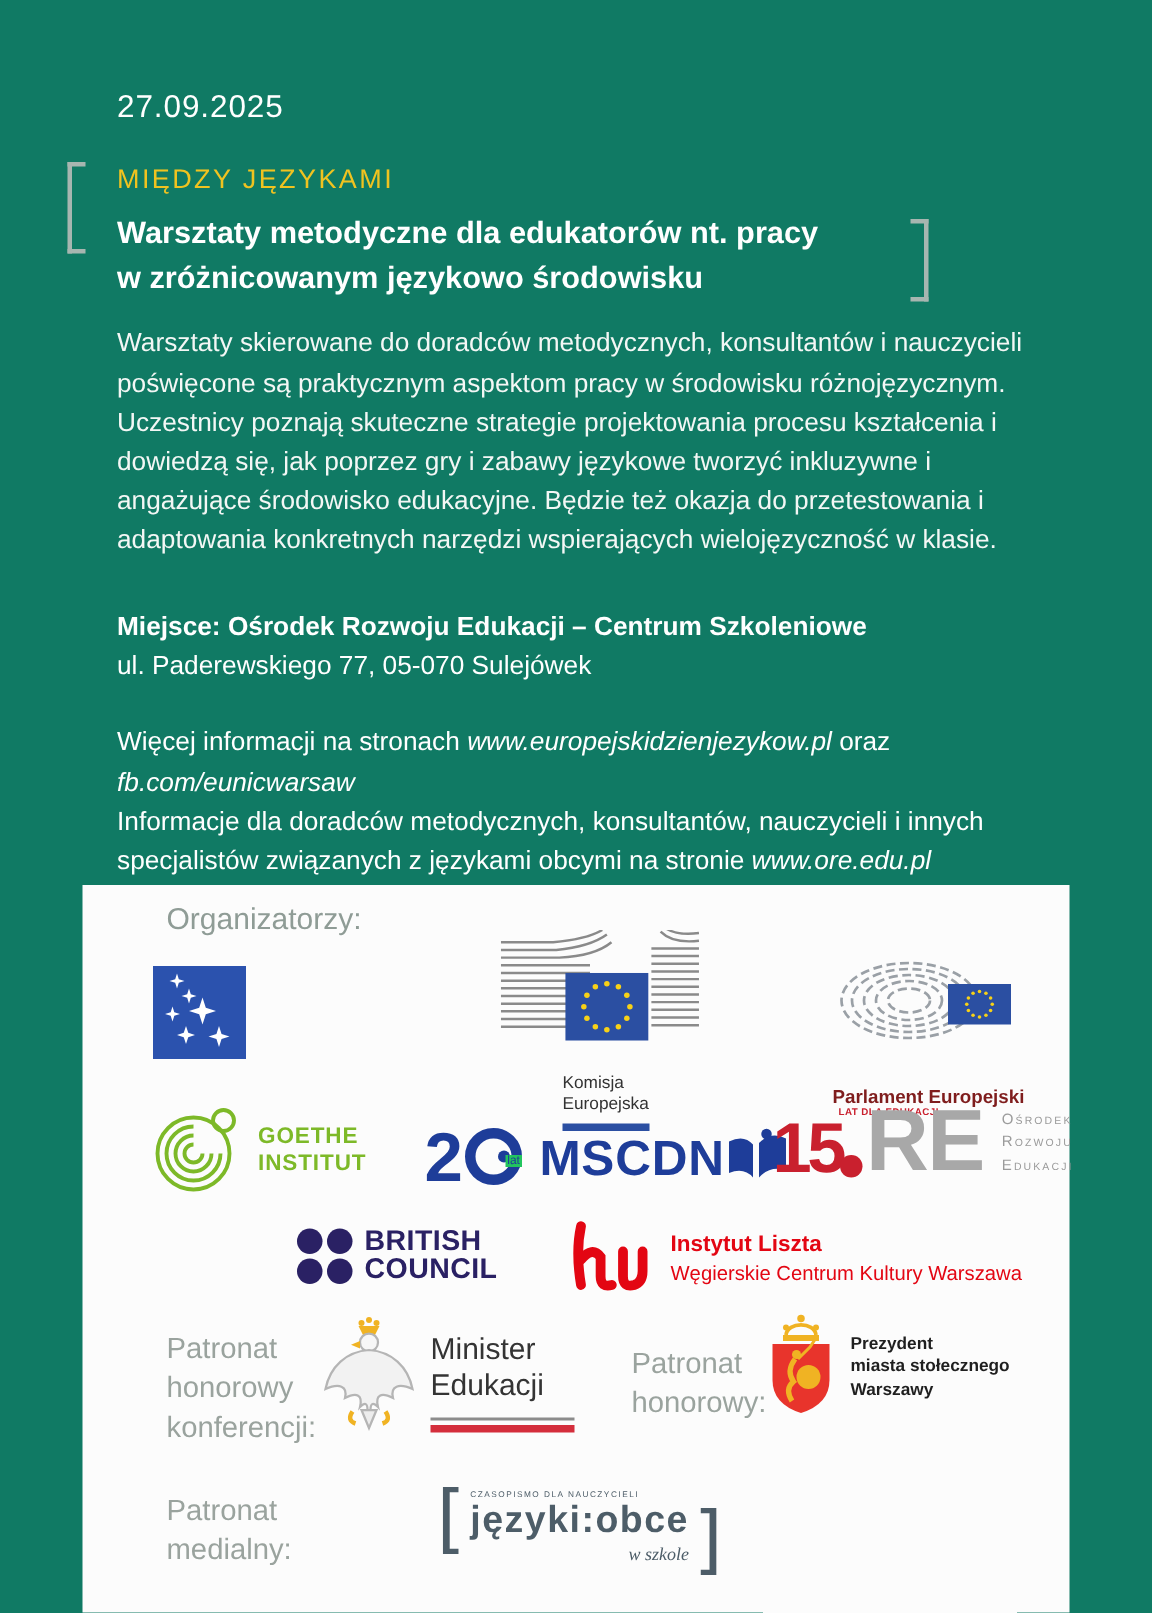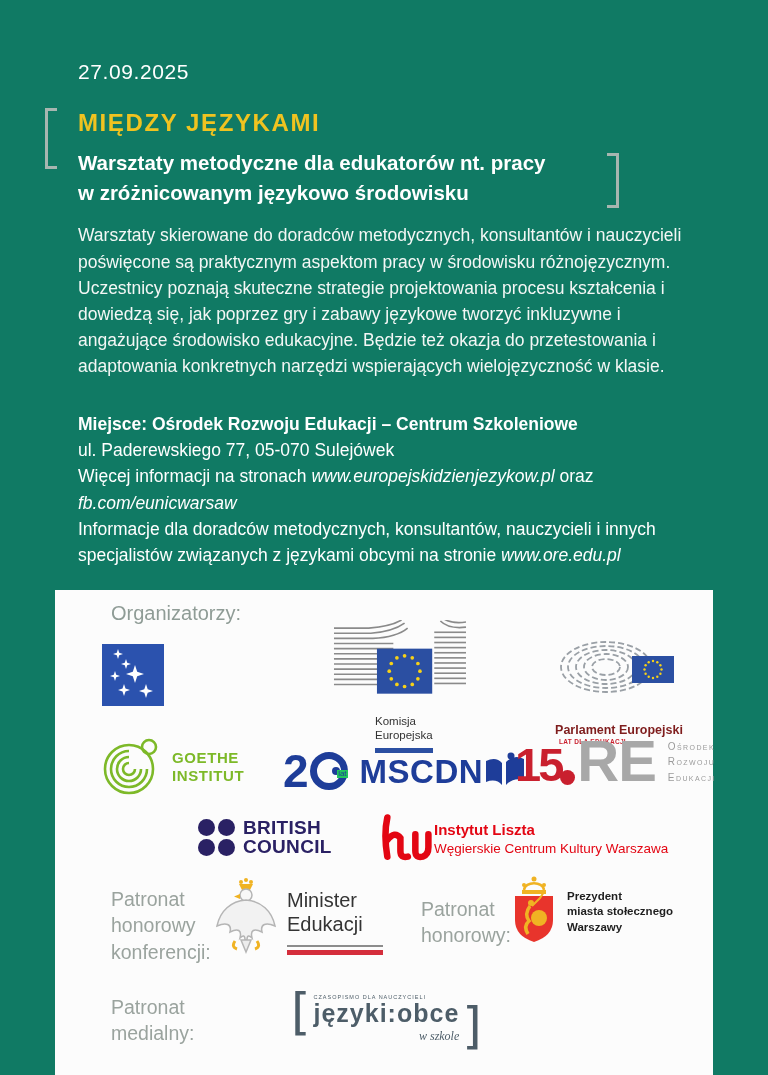--- a/index.html
+++ b/index.html
@@ -7,29 +7,29 @@
     width:768px;height:1075px;position:relative;overflow:hidden;
     background:#107a64;
     font-family:"Liberation Sans","DejaVu Sans",sans-serif;
   }
   
   .top{position:absolute;left:78px;top:60px;width:648px;color:#ffffff;}
   .date{font-size:21px;letter-spacing:.6px;}
   .title-row{margin-top:25px;position:relative;}
   .bracket-left{position:absolute;left:-33px;top:-1px;width:9px;height:55px;
     border-left:3px solid #a7b6b0;border-top:3px solid #a7b6b0;border-bottom:3px solid #a7b6b0;}
-  .title{font-size:24px;font-weight:bold;color:#f0c320;letter-spacing:1.6px;}
+  .title{font-size:18px;font-weight:normal;color:#f0c320;letter-spacing:1.6px;}
   .subtitle{margin-top:11px;font-size:20.5px;font-weight:bold;line-height:1.45;position:relative;width:622px;}
   .subtitle span{display:block;}
   .bracket-right{position:absolute;left:529px;top:5px;width:9px;height:49px;
     border-right:3px solid #a7b6b0;border-top:3px solid #a7b6b0;border-bottom:3px solid #a7b6b0;}
   .body-text{margin-top:15px;font-size:17.5px;line-height:1.49;width:624px;color:#f3f7f5;}
   .venue{margin-top:15px;font-size:17.5px;line-height:1.5;}
   .bold{font-weight:bold;margin-top:32px;}
-  .links{font-size:17.5px;line-height:1.5;width:624px;}
+  .links{margin-top:25px;font-size:17.5px;line-height:1.5;width:624px;}
   .italic{font-style:italic;}
   
   .panel{position:absolute;left:55px;top:590px;width:658px;height:485px;background:#fcfcfc;}
   .panel .blk{position:absolute;}
   .org-label{left:56px;top:12px;font-size:20px;color:#8f9c96;}
   .patron-label{font-size:19.5px;color:#9aa39e;line-height:1.35;}
   .patron-label span{display:block;}
   
   .eunic{left:47px;top:54px;display:flex;gap:10px;align-items:flex-start;}
   .eunic-flag{width:62px;height:62px;background:#2b52ae;flex:none;}
@@ -62,21 +62,21 @@
   .ore-dot{position:absolute;left:-17px;bottom:3px;width:15px;height:15px;background:#c9202e;border-radius:50%;}
   .ore-caption{margin-left:12px;font-size:10px;color:#9b9b9b;font-variant:small-caps;letter-spacing:1.4px;line-height:1.55;padding-bottom:3px;}
   .ore-caption span{display:block;}
   
   .bc{left:143px;top:228px;display:flex;gap:8px;align-items:center;}
   .bc-dots{display:grid;grid-template-columns:17px 17px;gap:3px;}
   .bc-dot{width:17px;height:17px;border-radius:50%;background:#2a2164;}
   .bc-name{font-size:19px;font-weight:bold;color:#2a2164;line-height:1;letter-spacing:.3px;}
   .bc-name span{display:block;}
   
-  .liszt{left:323px;top:222px;display:flex;align-items:center;}
+  .liszt{left:323px;top:222px;display:flex;gap:13px;align-items:center;}
   .liszt-name{font-size:15px;font-weight:bold;color:#e30613;line-height:1.4;}
   .liszt-caption{font-size:13.5px;color:#e30613;line-height:1.3;}
   
   .patron1{left:56px;top:296px;}
   .minister{left:160px;top:288px;display:flex;gap:10px;align-items:flex-start;}
   .minister-text{font-size:20px;color:#343434;line-height:1.2;margin-top:10px;}
   .minister-text span{display:block;}
   .flag-lines{margin-top:9px;width:96px;}
   .fl-gray{height:2px;background:#8c8c8c;}
   .fl-red{height:5px;background:#d42e3c;margin-top:3px;}

